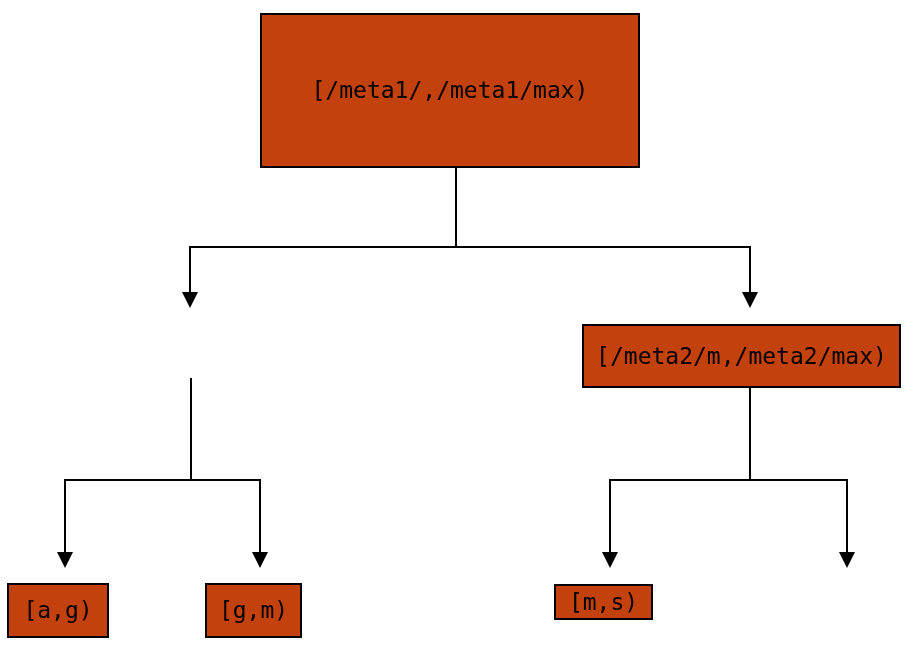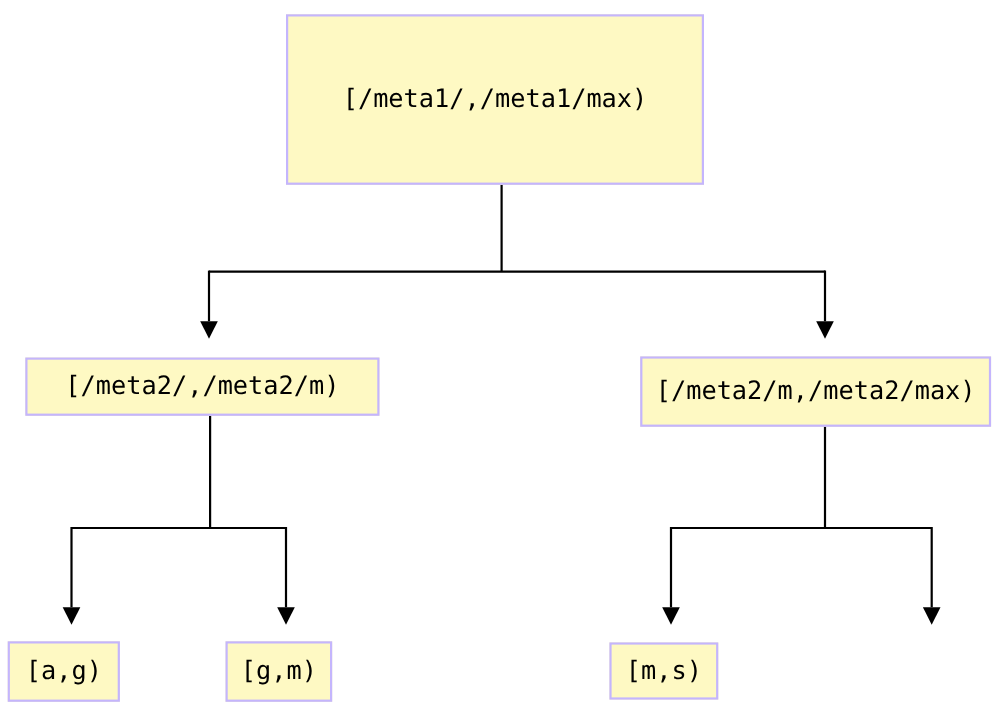--- a/index.html
+++ b/index.html
@@ -18,36 +18,36 @@
   .connectors {
     position: absolute;
     left: 0;
     top: 0;
     width: 912px;
     height: 652px;
   }
   .node {
     position: absolute;
     box-sizing: border-box;
-    border: 2px solid #c4b5fd;
-    background: #fef9c3;
+    border: 2px solid #000000;
+    background: #c2410c;
     color: #000000;
     display: flex;
     align-items: center;
     justify-content: center;
     font-size: 23px;
     line-height: 1;
     white-space: nowrap;
   }
   .node-root      { left: 260px; top: 13px;  width: 380px; height: 155px; }
   .node-mid-left  { left: 23px;  top: 325px; width: 322px; height: 53px;  }
   .node-mid-right { left: 582px; top: 324px; width: 319px; height: 64px;  }
   .node-leaf-1    { left: 7px;   top: 583px; width: 102px; height: 55px;  }
   .node-leaf-2    { left: 205px; top: 583px; width: 97px;  height: 55px;  }
-  .node-leaf-3    { left: 554px; top: 584px; width: 99px;  height: 52px; text-align: right;  }
+  .node-leaf-3    { left: 554px; top: 584px; width: 99px;  height: 36px; text-align: right;  }
   .node-leaf-4    { left: 778px; top: 584px; width: 125px; height: 54px;  }
 </style>
 </head>
 <body>
 
 <div class="canvas">
 
   <svg class="connectors" viewBox="0 0 912 652" xmlns="http://www.w3.org/2000/svg">
 
     <g stroke="#000000" stroke-width="2" fill="none">
@@ -75,23 +75,20 @@
       <path d="M847,479 L847,552"></path>
     </g>
     <polygon points="602,552 618,552 610,568" fill="#000000"></polygon>
     <polygon points="839,552 855,552 847,568" fill="#000000"></polygon>
   </svg>
 
   <div class="node node-root">
     <span>[/meta1/,/meta1/max)</span>
   </div>
 
-  <div class="node node-mid-left">
-    <span>[/meta2/,/meta2/m)</span>
-  </div>
 
   <div class="node node-mid-right">
     <span>[/meta2/m,/meta2/max)</span>
   </div>
 
   <div class="node node-leaf-1">
     <span>[a,g)</span>
   </div>
 
   <div class="node node-leaf-2">

